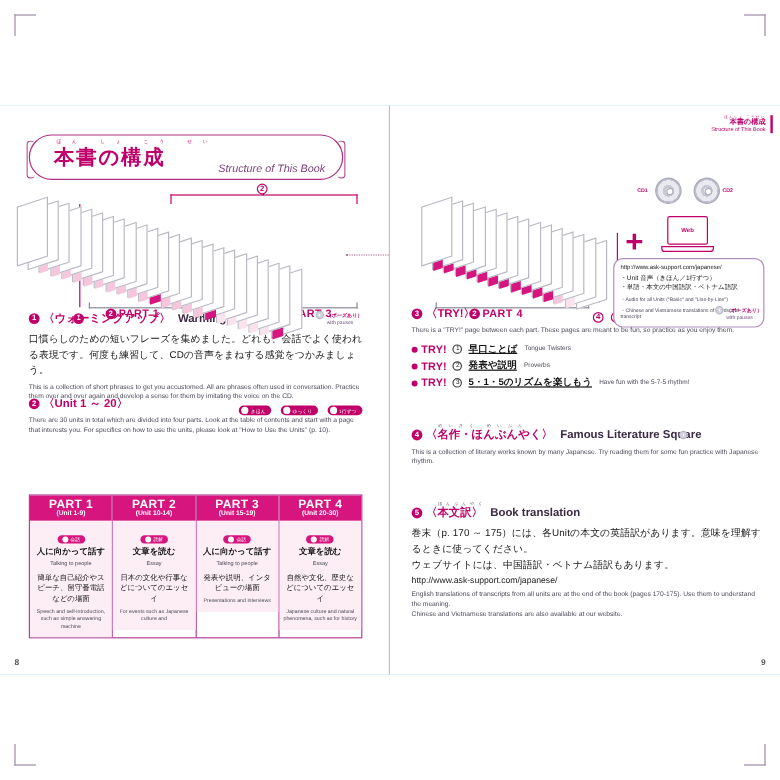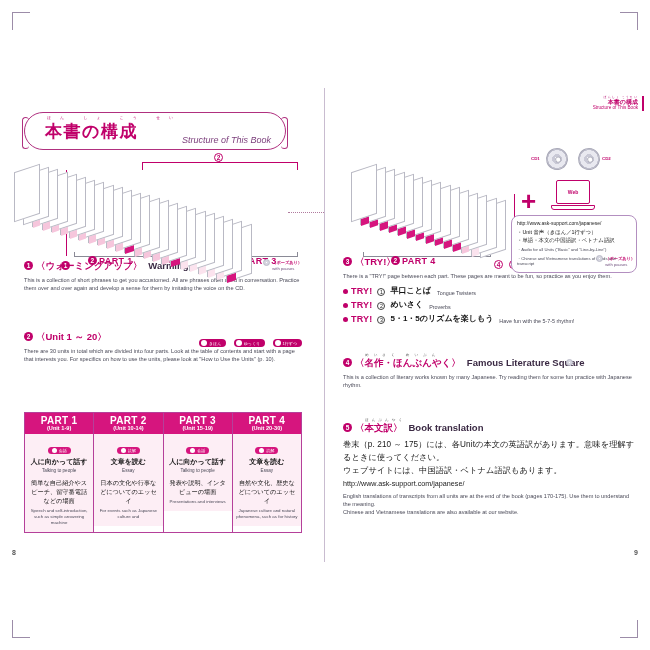--- a/index.html
+++ b/index.html
@@ -250,37 +250,37 @@
     padding: 4px 5px 5px;
     background: #fff;
   }
   .weburl { font-size: 5px; color: #222; margin-bottom: 2px; }
   .wl-jp { font-size: 5.4px; line-height: 8px; color: #161616; }
   .wl-en { font-size: 4.2px; line-height: 5.6px; color: #4a4a58; margin-top: 3px; }
 
   
   .trylist { margin-top: 5px; }
   .tryrow {
-    display: flex; align-items: flex-end;
+    display: flex; align-items: center;
     font-size: 8px; margin-bottom: 3px;
   }
   .tryrow .tl {
     color: #c0006a; font-weight: bold; font-size: 9px;
     letter-spacing: 0.2px; white-space: nowrap;
   }
   .tryrow .tl:before {
     content: ""; display: inline-block; width: 5px; height: 5px;
     border-radius: 50%; background: #c0006a; margin-right: 3px;
   }
   .tryrow .tn {
     display: inline-block; width: 8px; height: 8px; border-radius: 50%;
     border: 0.9px solid #444; color: #222; font-size: 5.4px;
     line-height: 7px; text-align: center; margin: 0 5px;
   }
-  .tryrow .tj { font-size: 8px; color: #141414; font-weight: bold; }
+  .tryrow .tj { font-size: 8px; color: #141414; font-weight: bold; text-decoration: underline; }
   .tryrow .te { font-size: 5.4px; color: #4a4a58; margin-left: 6px; }
 
   .url-line { font-size: 7.2px; color: #1a1a1a; margin-top: 2px; }
 
   .pagenum {
     position: absolute; bottom: 6px;
     font-size: 7px; color: #555; font-weight: bold;
   }
   .ruby-s { font-size: 3.6px; color: #555; }
 </style>
@@ -408,20 +408,21 @@
       <div class="sec" style="top:172px;">
         <div style="position:relative;">
           <div class="sec-head">
             <span class="numdot">1</span><span class="jp">〈ウォーミングアップ〉</span><span class="en">Warming Up</span>
           </div>
           <div class="cd-pause">
             <span class="disc"></span><b>（ポーズあり）</b><br>
             <span style="margin-left:9px;">with pauses</span>
           </div>
         </div>
+        <div class="jp-body">口慣らしのための短いフレーズを集めました。どれも、会話でよく使われる表現です。何度も練習して、CDの音声をまねする感覚をつかみましょう。</div>
         <div class="en-body">This is a collection of short phrases to get you accustomed. All are phrases often used in conversation. Practice them over and over again and develop a sense for them by imitating the voice on the CD.</div>
       </div>
 
       <div class="sec" style="top:243px;">
         <div style="position:relative; height:12px;">
           <div class="sec-head">
             <span class="numdot">2</span><span class="jp">〈Unit 1 ～ 20〉</span>
           </div>
           <div class="badge-row">
             <span class="pill"><span class="c"></span><span>きほん</span></span>
@@ -593,21 +594,21 @@
         <div class="trylist">
           <div class="tryrow">
             <span class="tl">TRY!</span>
             <span class="tn">1</span>
             <span class="tj">早口ことば</span>
             <span class="te">Tongue Twisters</span>
           </div>
           <div class="tryrow">
             <span class="tl">TRY!</span>
             <span class="tn">2</span>
-            <span class="tj">めいさく</span>
+            <span class="tj">発表や説明</span>
             <span class="te">Proverbs</span>
           </div>
           <div class="tryrow">
             <span class="tl">TRY!</span>
             <span class="tn">3</span>
             <span class="tj">5・1・5のリズムを楽しもう</span>
             <span class="te">Have fun with the 5-7-5 rhythm!</span>
           </div>
         </div>
       </div>
@@ -623,21 +624,21 @@
           </div>
         </div>
         <div class="en-body">This is a collection of literary works known by many Japanese. Try reading them for some fun practice with Japanese rhythm.</div>
       </div>
 
       <div class="sec" style="left:18px; top:330px; width:292px;">
         <div class="ruby-s" style="margin-left:22px; letter-spacing:3px;">ほんぶんやく</div>
         <div class="sec-head">
           <span class="numdot">5</span><span class="jp">〈本文訳〉</span><span class="en">Book translation</span>
         </div>
-        <div class="jp-body" style="white-space:pre-line;">巻末（p. 210 ～ 175）には、各Unitの本文の英語訳があります。意味を理解するときに使ってください。
+        <div class="jp-body" style="white-space:pre-line;">巻末（p. 170 ～ 175）には、各Unitの本文の英語訳があります。意味を理解するときに使ってください。
 ウェブサイトには、中国語訳・ベトナム語訳もあります。</div>
         <div class="url-line">http://www.ask-support.com/japanese/</div>
         <div class="en-body" style="white-space:pre-line;">English translations of transcripts from all units are at the end of the book (pages 170-175). Use them to understand the meaning.
 Chinese and Vietnamese translations are also available at our website.</div>
       </div>
 
       <div class="pagenum" style="right:12px;">9</div>
     </div>
   </div>
 </div>

